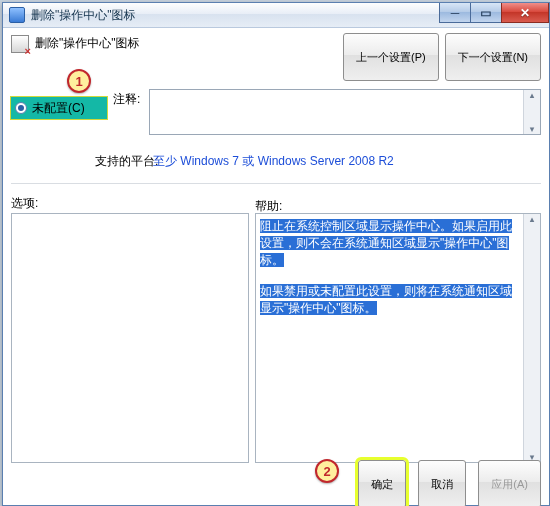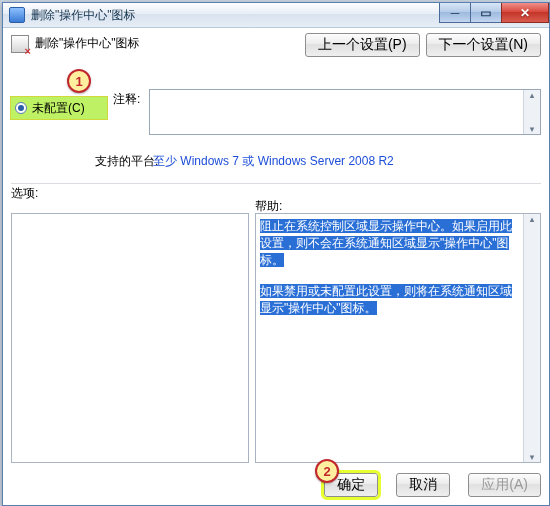--- a/index.html
+++ b/index.html
@@ -10,44 +10,44 @@
   .winbtns{position:absolute;right:0;top:0;display:flex}
   .winbtn{width:30px;height:19px;border:1px solid #4a6b9a;border-top:none;margin-left:-1px;display:flex;align-items:center;justify-content:center;font-family:Arial;color:#fff;font-weight:bold;text-shadow:0 1px 1px rgba(0,0,0,.4)}
   .winbtn.min,.winbtn.max{background:linear-gradient(#d8e6f6,#b6cce8 45%,#9ab8de 46%,#c2d5ee);color:#28415f;text-shadow:none}
   .winbtn.close{width:46px;background:linear-gradient(#f08f8a,#d94b3f 45%,#c23326 46%,#d95b4f);border-color:#8a2c22;border-top-right-radius:0}
   .body{position:absolute;left:8px;right:8px;top:30px;bottom:8px}
   .hdr{display:flex;align-items:flex-start}
   .hdr-ico{width:16px;height:16px;margin:2px 6px 0 0;background:linear-gradient(#fff,#d6d6d6);border:1px solid #8a8a8a;position:relative}
   .hdr-ico:after{content:"×";position:absolute;right:-3px;bottom:-5px;color:#c33;font-weight:bold;font-size:11px}
   .hdr-title{font-size:12px;margin-top:2px}
   .navbtns{margin-left:auto;display:flex;gap:6px}
-  .btn{height:22px;padding:0 12px;background:linear-gradient(#fdfdfd,#ececec 45%,#e0e0e0 46%,#efefef);border:1px solid #8e8e8e;border-radius:3px;font-size:14px;display:inline-flex;align-items:center;justify-content:center;cursor:default}
+  .btn{height:22px;padding:12px 12px;background:linear-gradient(#fdfdfd,#ececec 45%,#e0e0e0 46%,#efefef);border:1px solid #8e8e8e;border-radius:3px;font-size:11px;display:inline-flex;align-items:center;justify-content:center;cursor:default}
   .radios{margin-top:14px}
   .radio-row{display:flex;align-items:center;height:22px;padding-left:2px}
-  .radio-row.hi{background:#bef264;outline:1px solid #cfd93a}
+  .radio-row.hi{background:#14b8a6;outline:1px solid #cfd93a}
   .radio{appearance:none;width:12px;height:12px;border:1px solid #5a7fb0;border-radius:50%;margin:0 5px 0 2px;position:relative;background:#fff}
   .radio:checked:after{content:"";position:absolute;left:2px;top:2px;width:6px;height:6px;border-radius:50%;background:#2b5fa5}
   .radio+span{}
   .cmt-label{position:absolute;left:102px;top:58px}
   .cmt-box{position:absolute;left:138px;top:56px;right:0;height:44px;border:1px solid #9aa7b6;background:#fff}
   .cmt-box .scroll{position:absolute;right:0;top:0;bottom:0;width:16px;background:#eef1f5;border-left:1px solid #cfd5dd}
   .cmt-box .scroll:before{content:"▴";position:absolute;top:0;left:0;right:0;text-align:center;font-size:9px;color:#6a7a8d}
   .cmt-box .scroll:after{content:"▾";position:absolute;bottom:0;left:0;right:0;text-align:center;font-size:9px;color:#6a7a8d}
   .plat-label{position:absolute;left:84px;top:120px}
   .plat-val{position:absolute;left:142px;top:120px;color:#1d4ed8}
   .sep{position:absolute;left:0;right:0;top:150px;border-top:1px solid #d9dde2}
-  .opt-label{position:absolute;left:0;top:152px}
+  .opt-label{position:absolute;left:0;top:162px}
   .help-label{position:absolute;left:244px;top:165px}
   .opt-box{position:absolute;left:0;top:180px;width:236px;bottom:34px;border:1px solid #a9b4c0;background:#fff}
   .help-box{position:absolute;left:244px;right:0;top:180px;bottom:34px;border:1px solid #a9b4c0;background:#fff;padding:4px 18px 4px 4px}
   .help-box .scroll{position:absolute;right:0;top:0;bottom:0;width:16px;background:#eef1f5;border-left:1px solid #cfd5dd}
   .help-box .scroll:before{content:"▴";position:absolute;top:0;left:0;right:0;text-align:center;font-size:9px;color:#6a7a8d}
   .help-box .scroll:after{content:"▾";position:absolute;bottom:0;left:0;right:0;text-align:center;font-size:9px;color:#6a7a8d}
   .sel{background:#2a6fd6;color:#fff;line-height:17px;display:inline}
-  .ftr{position:absolute;left:8px;right:0;bottom:0;height:26px;display:flex;justify-content:flex-end;gap:18px;align-items:flex-end}
+  .ftr{position:absolute;left:8px;right:0;bottom:0;height:26px;display:flex;justify-content:flex-end;gap:12px;align-items:center}
   .btn.primary-hi{outline:3px solid #e7ff2f;outline-offset:0}
   .btn.disabled{color:#9a9a9a}
   .callout{position:absolute;width:20px;height:20px;border:2px solid #c1272d;border-radius:50%;background:#ffef9e;color:#c1272d;font-weight:bold;font-size:13px;display:flex;align-items:center;justify-content:center;box-shadow:0 1px 2px rgba(0,0,0,.3);z-index:5}
 </style>
 </head>
 <body>
 
 <div class="window">
 
   <div class="titlebar">

